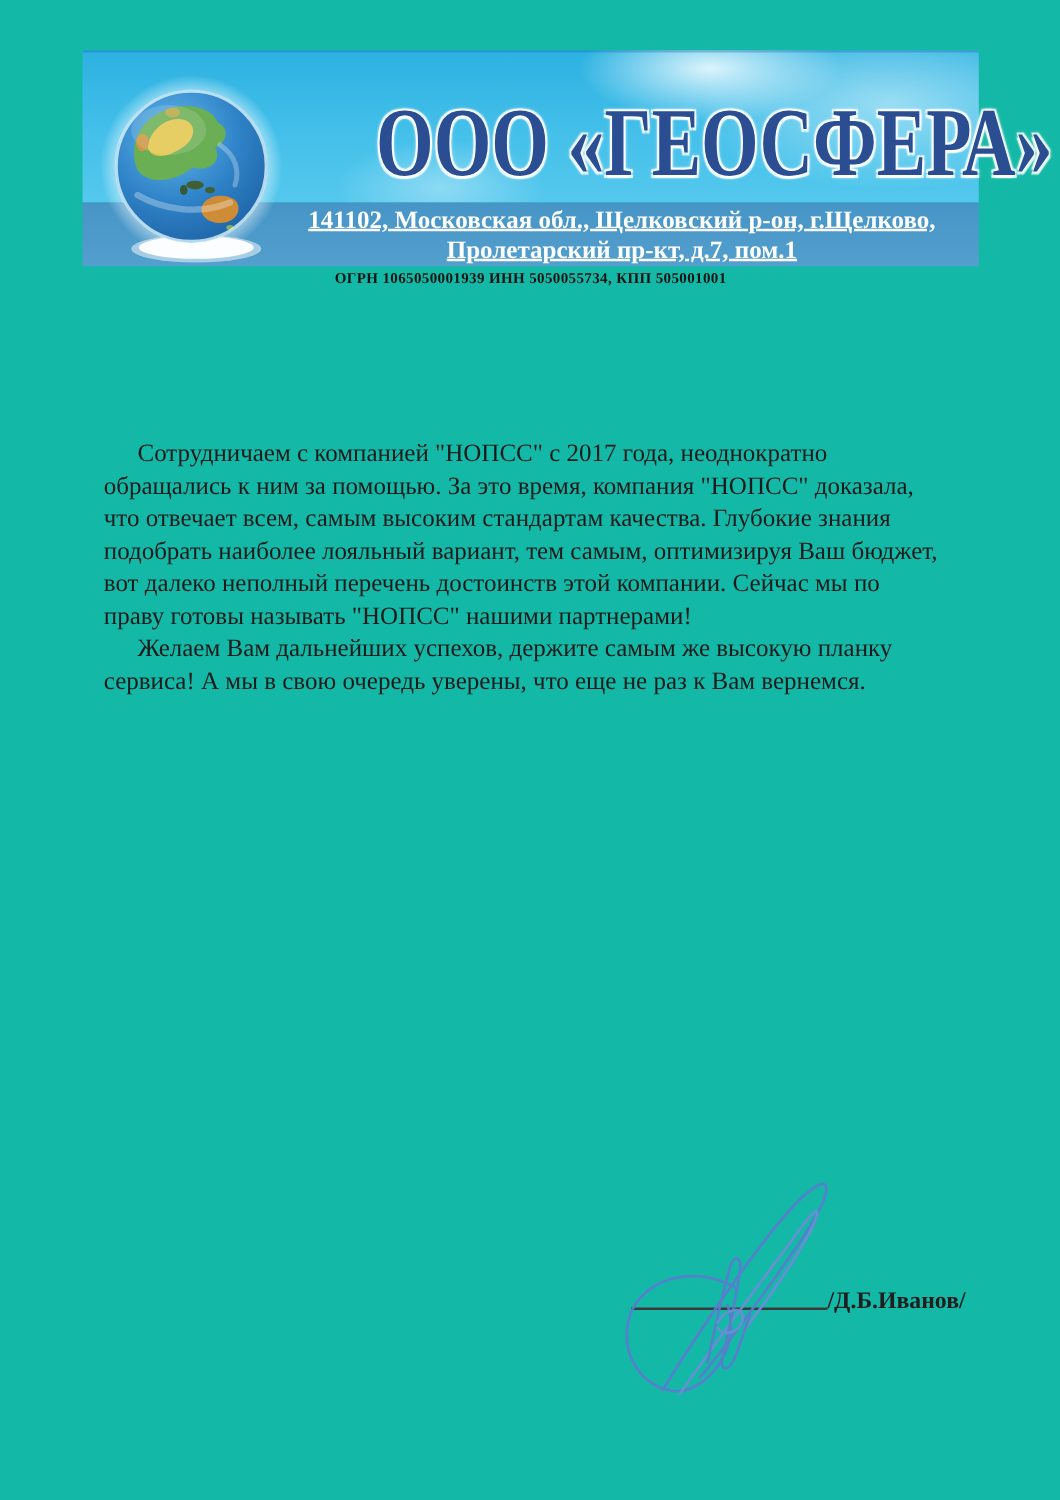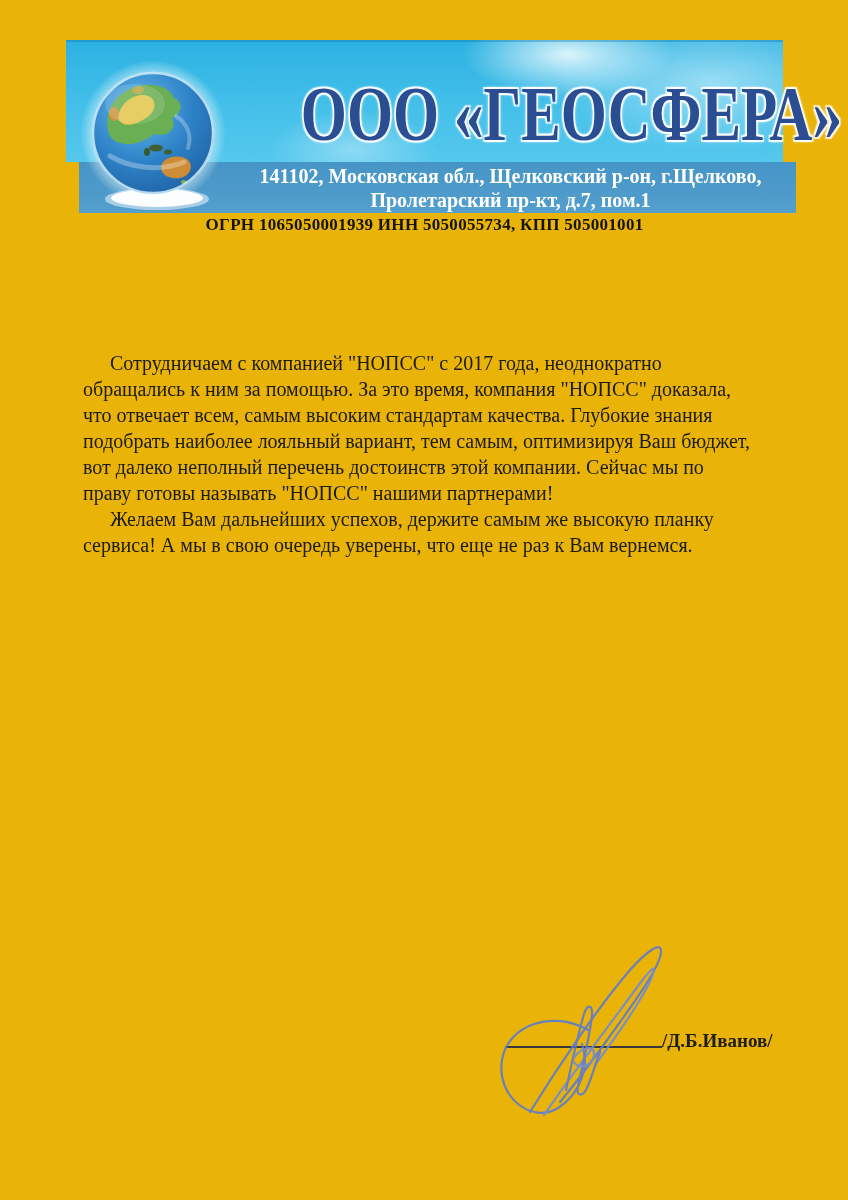--- a/index.html
+++ b/index.html
@@ -1,54 +1,54 @@
 <!DOCTYPE html>
 <html><head>
 <meta charset="utf-8">
 <style>
   html,body{margin:0;padding:0;background:#ffffff;}
   .page{
-    position:relative;width:848px;height:1200px;background:#eab308;
+    position:relative;width:848px;height:1200px;background:#14b8a6;
     font-family:"Liberation Serif",serif;overflow:hidden;
   }
   
   .banner{position:absolute;left:66px;top:40px;width:717px;height:173px;}
   .banner-top{
     position:absolute;left:0;top:0;width:717px;height:122px;
     background:
       radial-gradient(150px 60px at 70% 12%, rgba(238,251,255,.9), rgba(238,251,255,0) 70%),
       radial-gradient(230px 95px at 90% 35%, rgba(185,233,248,.75), rgba(185,233,248,0) 72%),
       radial-gradient(120px 55px at 40% 90%, rgba(200,238,250,.5), rgba(200,238,250,0) 70%),
       linear-gradient(180deg,#2cb1e1 0%,#44c0ea 55%,#55c8ed 100%);
     box-shadow: inset 0 2px 0 rgba(15,115,170,.35);
   }
   .banner-bottom{
-    position:absolute;left:13px;bottom:0;width:717px;height:51px;
+    position:absolute;left:0;bottom:0;width:717px;height:51px;
     background:linear-gradient(180deg,#4695c6 0%,#539fce 100%);
     box-sizing:border-box;padding:2px 24px 0 170px;
-    color:#ffffff;font-weight:bold;font-size:20px;line-height:24px;text-align:center;
+    color:#ffffff;font-weight:bold;font-size:20px;line-height:24px;text-align:center;text-decoration:underline;
   }
   .company-title{
     position:absolute;left:170px;top:35px;width:540px;height:78px;
     font-size:78px;line-height:78px;font-weight:bold;color:#2b4e92;
     text-align:center;white-space:nowrap;
     transform:scaleX(.76);transform-origin:50% 50%;
     text-shadow:
       0 0 5px rgba(255,255,255,.95),
       2px 2px 1px rgba(255,255,255,.85),
       -2px -2px 1px rgba(255,255,255,.85),
       2px -2px 1px rgba(255,255,255,.85),
       -2px 2px 1px rgba(255,255,255,.85);
     z-index:3;
   }
   .globe{position:absolute;left:14px;top:16px;width:146px;height:156px;z-index:2;}
   
   .reg-line{
     position:absolute;left:66px;top:215px;width:717px;
-    text-align:center;font-weight:bold;font-size:17px;letter-spacing:.3px;color:#141414;
+    text-align:center;font-weight:bold;font-size:12px;letter-spacing:.3px;color:#141414;
   }
   
   .body-text{
     position:absolute;left:83px;top:350px;width:700px;
     font-size:20px;line-height:26px;color:#1b1b1b;
   }
   .body-text .line{white-space:nowrap;}
   .body-text .indent{text-indent:27px;}
   
   .sig-left{

